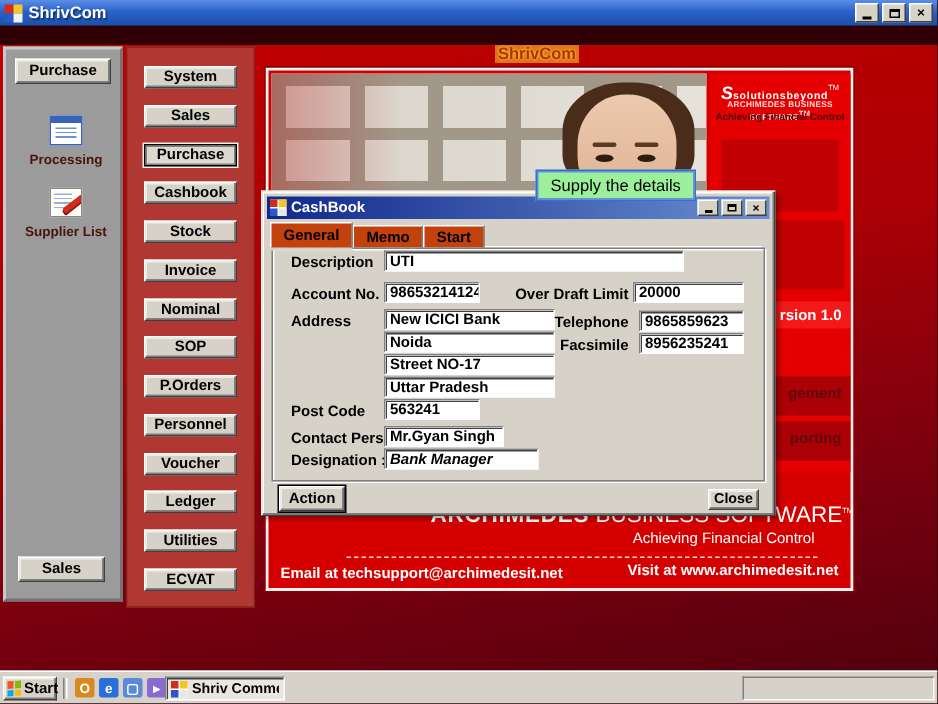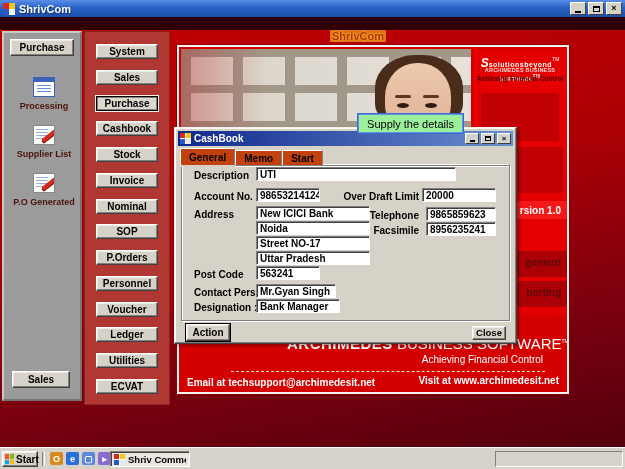--- a/index.html
+++ b/index.html
@@ -199,24 +199,20 @@
     <div class="sidebar">
       <div class="side-btn purchase">Purchase</div>
       <div class="side-item" style="top:44px;">
         <div class="icon-form"></div>
         <div class="lbl">Processing</div>
       </div>
       <div class="side-item" style="top:92px;">
         <div class="icon-note"></div>
         <div class="lbl">Supplier List</div>
       </div>
-      <div class="side-item" style="top:140px;">
-        <div class="icon-note"></div>
-        <div class="lbl">P.O Generated</div>
-      </div>
       <div class="side-btn sales">Sales</div>
     </div>
 
     <div class="navcol">
       <div class="navbtn">System</div>
       <div class="navbtn">Sales</div>
       <div class="navbtn active">Purchase</div>
       <div class="navbtn">Cashbook</div>
       <div class="navbtn">Stock</div>
       <div class="navbtn">Invoice</div>
@@ -316,21 +312,21 @@
       <div class="flabel r" style="left:160px; top:97px; width:84px;">Facsimile</div>
       <div class="field" style="left:251px; top:94px; width:70px;">8956235241</div>
 
       <div class="flabel" style="left:19px; top:141px;">Post Code</div>
       <div class="field" style="left:81px; top:138px; width:64px;">563241</div>
 
       <div class="flabel" style="left:19px; top:159px;">Contact Person :</div>
       <div class="field" style="left:81px; top:156px; width:80px;">Mr.Gyan Singh</div>
 
       <div class="flabel" style="left:19px; top:174px;">Designation :</div>
-      <div class="field" style="left:81px; top:171px; width:84px;">Bank Manager</div>
+      <div class="field" style="left:81px; top:171px; width:103px;font-style:italic;">Bank Manager</div>
 
       <div class="dlg-btn action">Action</div>
       <div class="dlg-btn close">Close</div>
     </div>
 
     <div class="tooltip">Supply the details</div>
   </div>
 
   <div class="taskbar">
     <div class="start-btn">

